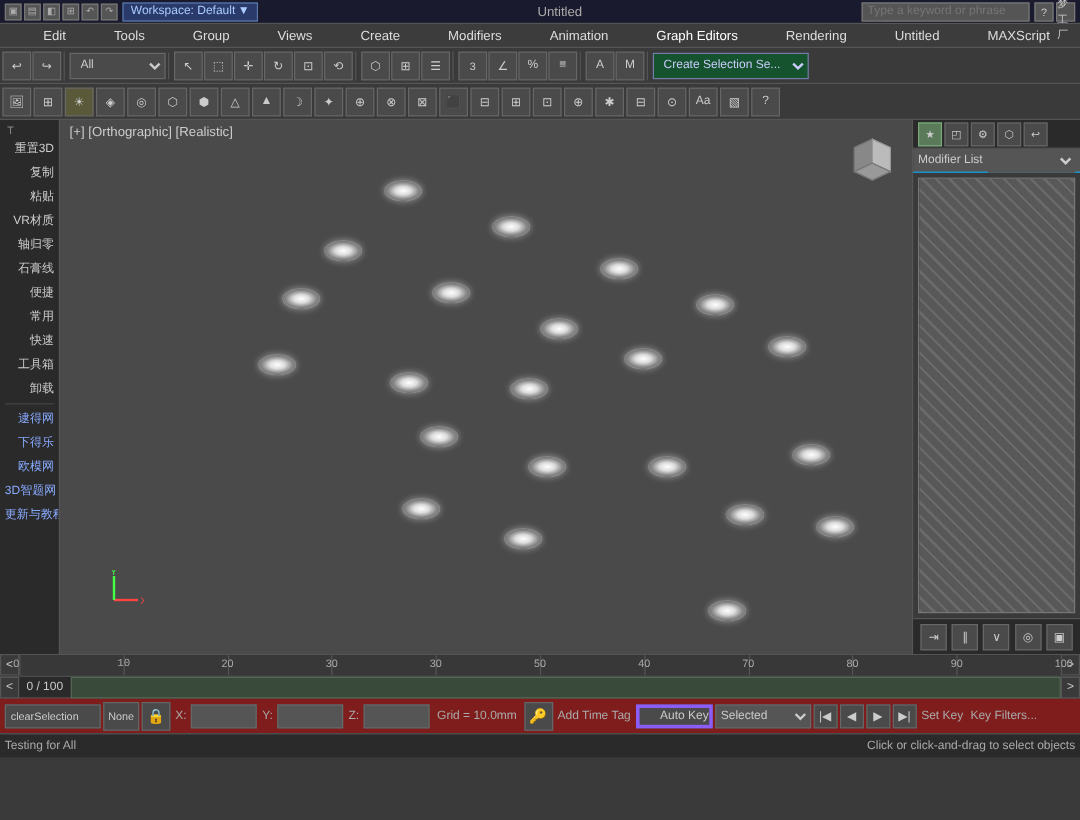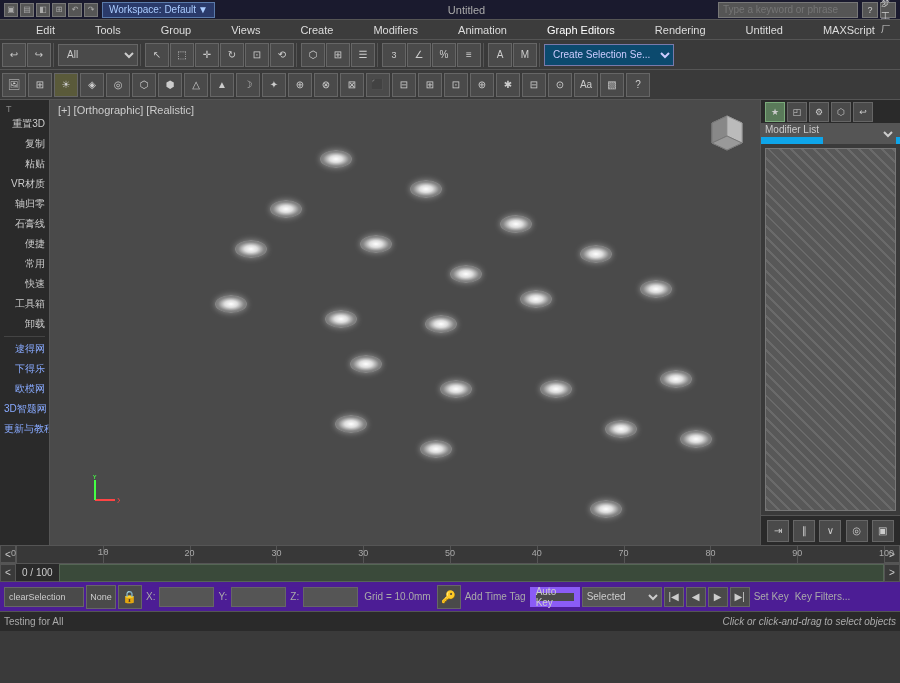--- a/index.html
+++ b/index.html
@@ -118,21 +118,21 @@
       color: #ccc;
       font-size: 10px;
       padding: 0 4px;
     }
     .tb-dropdown-wide {
       width: 80px;
     }
     .create-selection {
       width: 130px;
       height: 22px;
-      background: #0c4a6e;
+      background: #14532d;
       border: 1px solid #7a7aaa;
       color: #ccccff;
       font-size: 10px;
       padding: 0 4px;
     }
 
     
     #secondary-toolbar {
       height: 30px;
       background: #3a3a3a;
@@ -242,24 +242,25 @@
       border: 1px solid #666;
       display: flex; align-items: center; justify-content: center;
       font-size: 9px; color: #ccc;
       cursor: pointer;
     }
     .panel-icon.active { background: #5a7a5a; border-color: #7aaa7a; }
     #modifier-list-header {
       height: 20px;
       background: #555;
       display: flex;
-      padding: 0 4px;
-      font-size: 10px;
-      color: #ccc;
-      border-bottom: 7px solid #0ea5e9;
+      align-items: center;
+      padding: 0 4px;
+      font-size: 10px;
+      color: #ccc;
+      border-bottom: 1px solid #0ea5e9;
     }
     #modifier-list-dropdown {
       width: 100%;
       background: #555;
       border: none;
       color: #ccc;
       font-size: 10px;
       padding: 0 2px;
       height: 20px;
     }
@@ -344,21 +345,21 @@
       border: 1px solid #555;
       color: #ccc;
       font-size: 10px;
       display: flex; align-items: center; justify-content: center;
       cursor: pointer;
     }
 
     
     #bottom-controls {
       height: 30px;
-      background: #4c1d95;
+      background: #7f1d1d;
       display: flex;
       align-items: center;
       border-top: 1px solid #555;
       padding: 0 4px;
       gap: 2px;
     }
     .status-badge {
       background: #4a4a4a;
       border: 1px solid #666;
       color: #ccc;
@@ -396,41 +397,41 @@
     .playback-btn {
       width: 20px; height: 20px;
       background: #4a4a4a;
       border: 1px solid #666;
       color: #ccc;
       font-size: 10px;
       display: flex; align-items: center; justify-content: center;
       cursor: pointer;
     }
     .autokey-btn {
-      width: 50px; height: 20px;
+      width: 64px; height: 20px;
       background: #4a4a4a;
-      border: 6px solid #8b5cf6;
-      color: #ccc;
-      font-size: 10px;
-      display: flex; align-items: center; justify-content: flex-start;
+      border: 3px solid #8b5cf6;
+      color: #ccc;
+      font-size: 10px;
+      display: flex; align-items: center; justify-content: flex-end;
       cursor: pointer;
     }
 
     
     #status-bar {
       height: 20px;
       background: #2a2a2a;
       display: flex;
       align-items: center;
       border-top: 1px solid #555;
       padding: 0 4px;
       gap: 12px;
     }
     .status-left { color: #aaa; font-size: 10px; }
-    .status-right { color: #aaa; font-size: 10px; margin-left: auto; font-style: italic; }
+    .status-right { color: #aaa; font-size: 10px; margin-left: auto; }
 
     
     #timeline-ruler {
       height: 18px;
       background: #2a2a2a;
       position: relative;
       display: flex;
       align-items: flex-end;
       border-top: 1px solid #555;
     }

